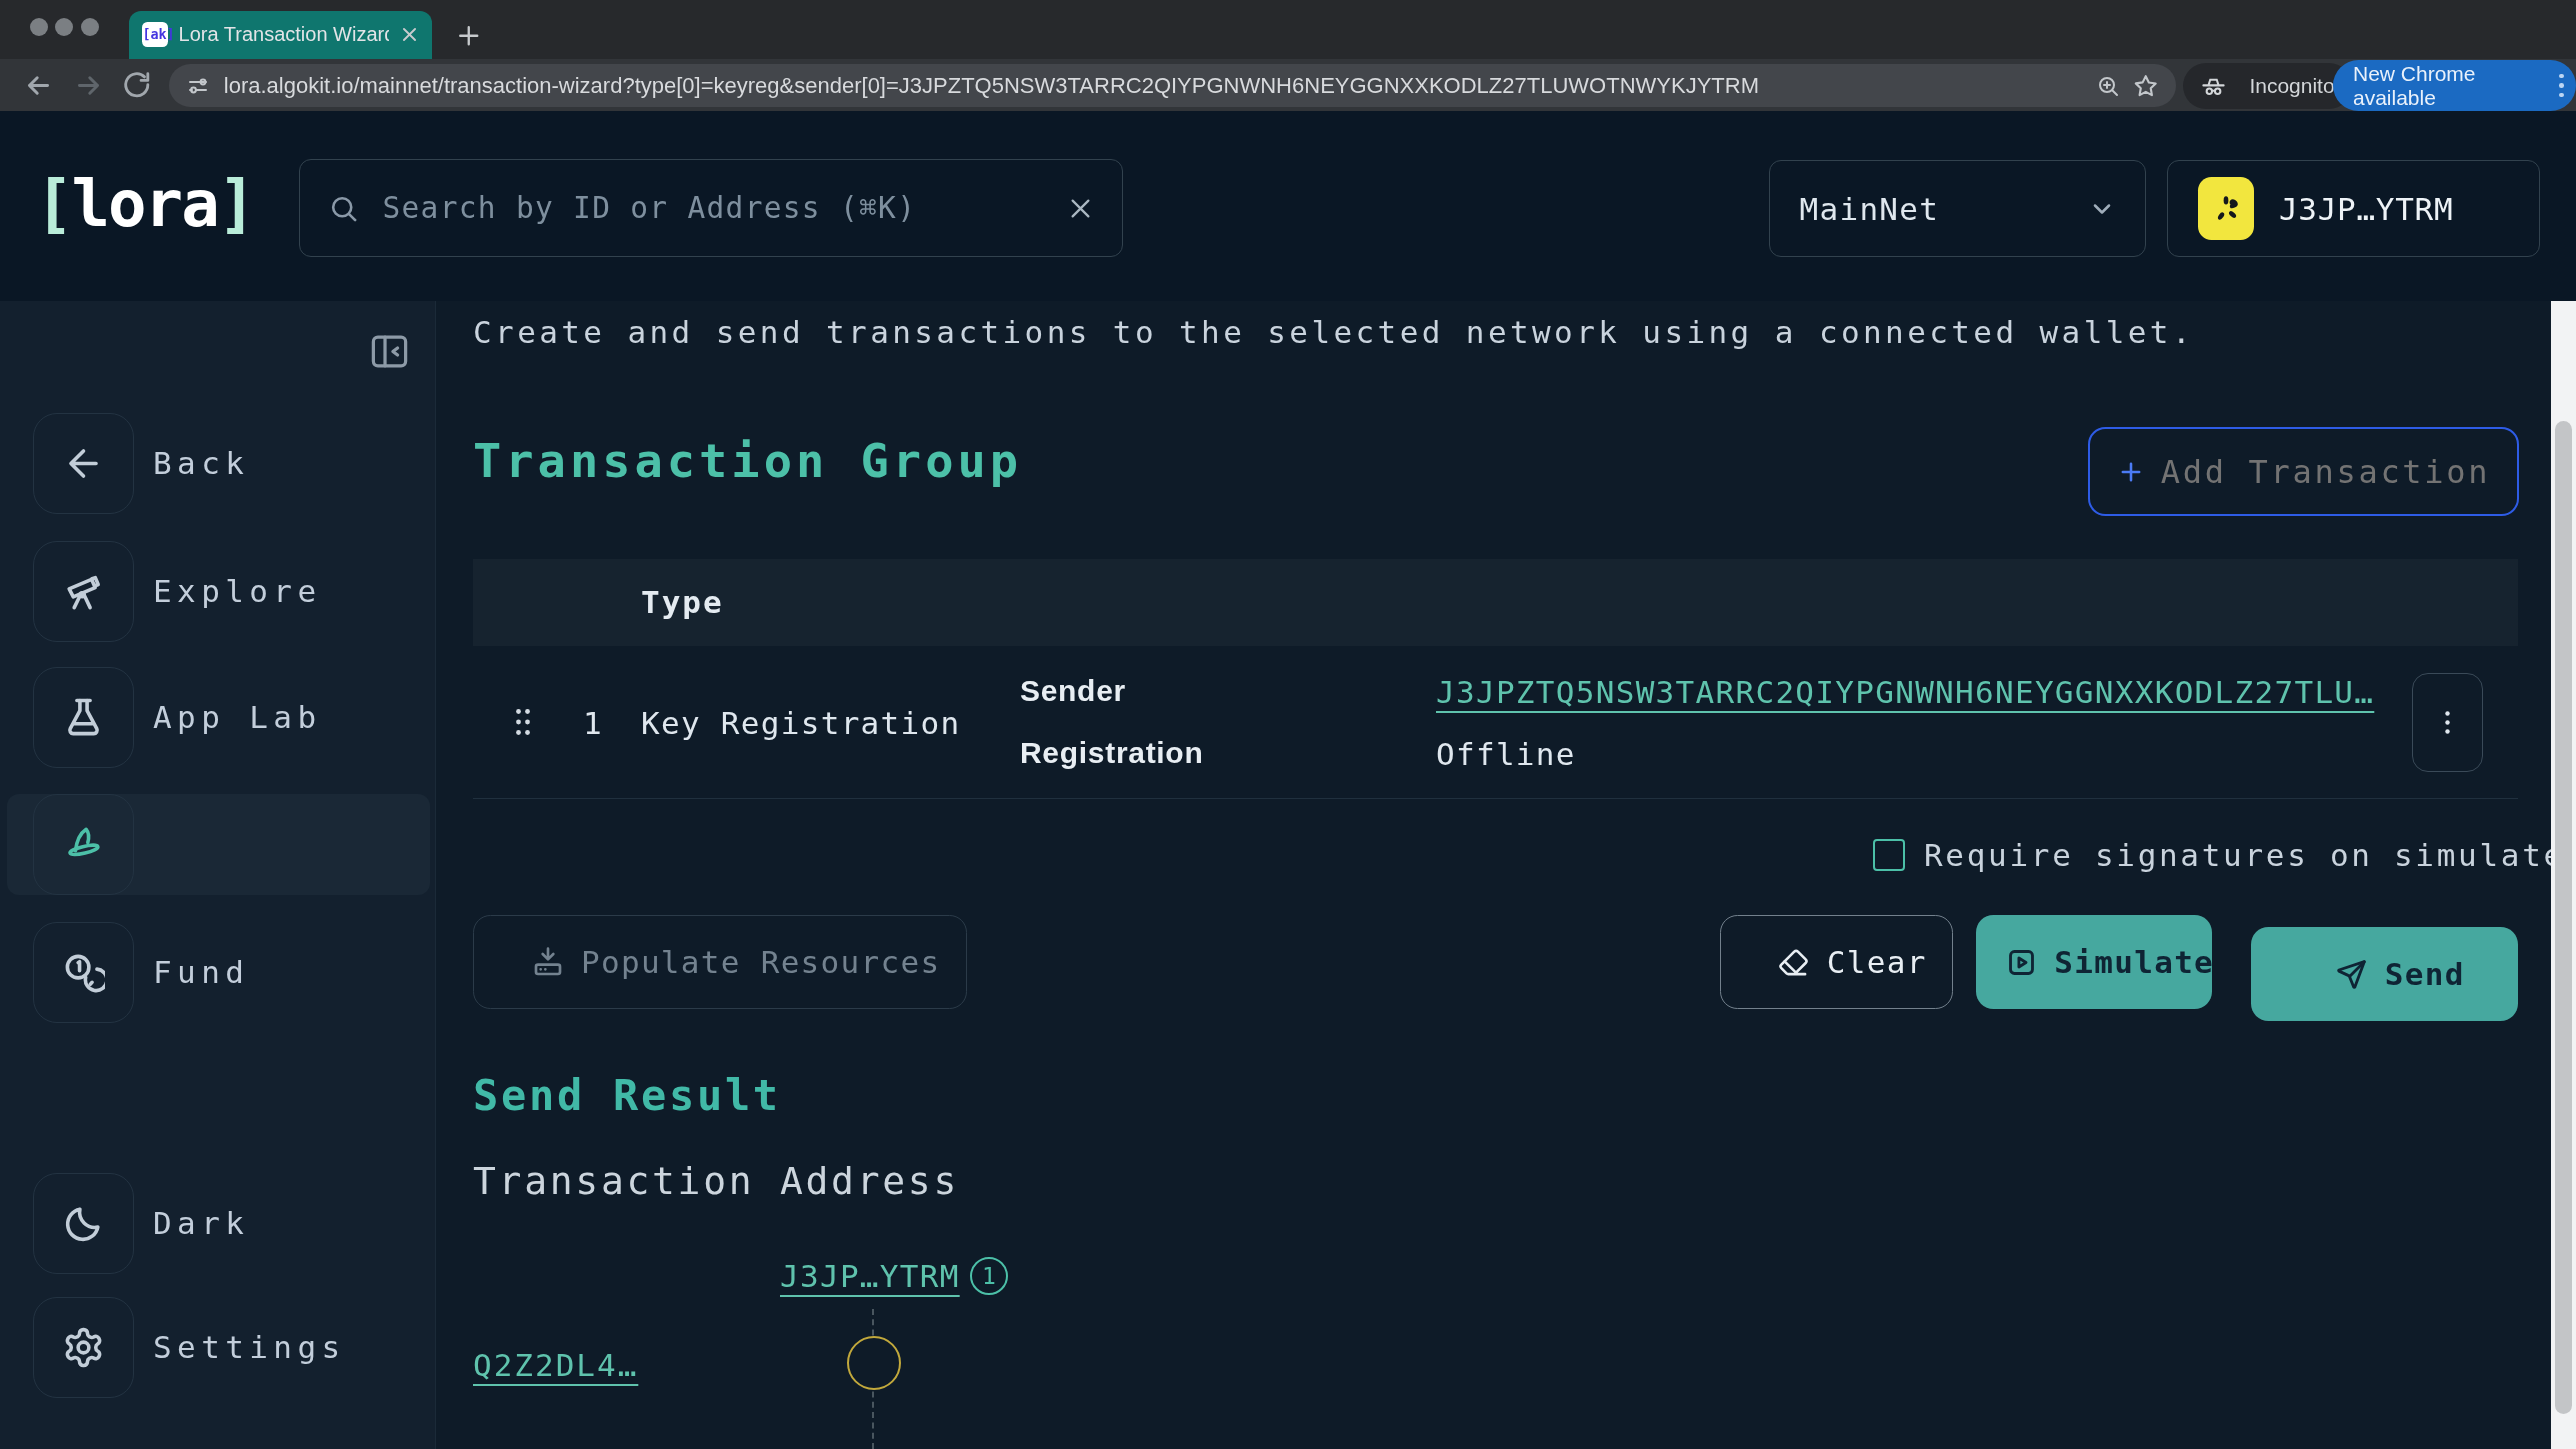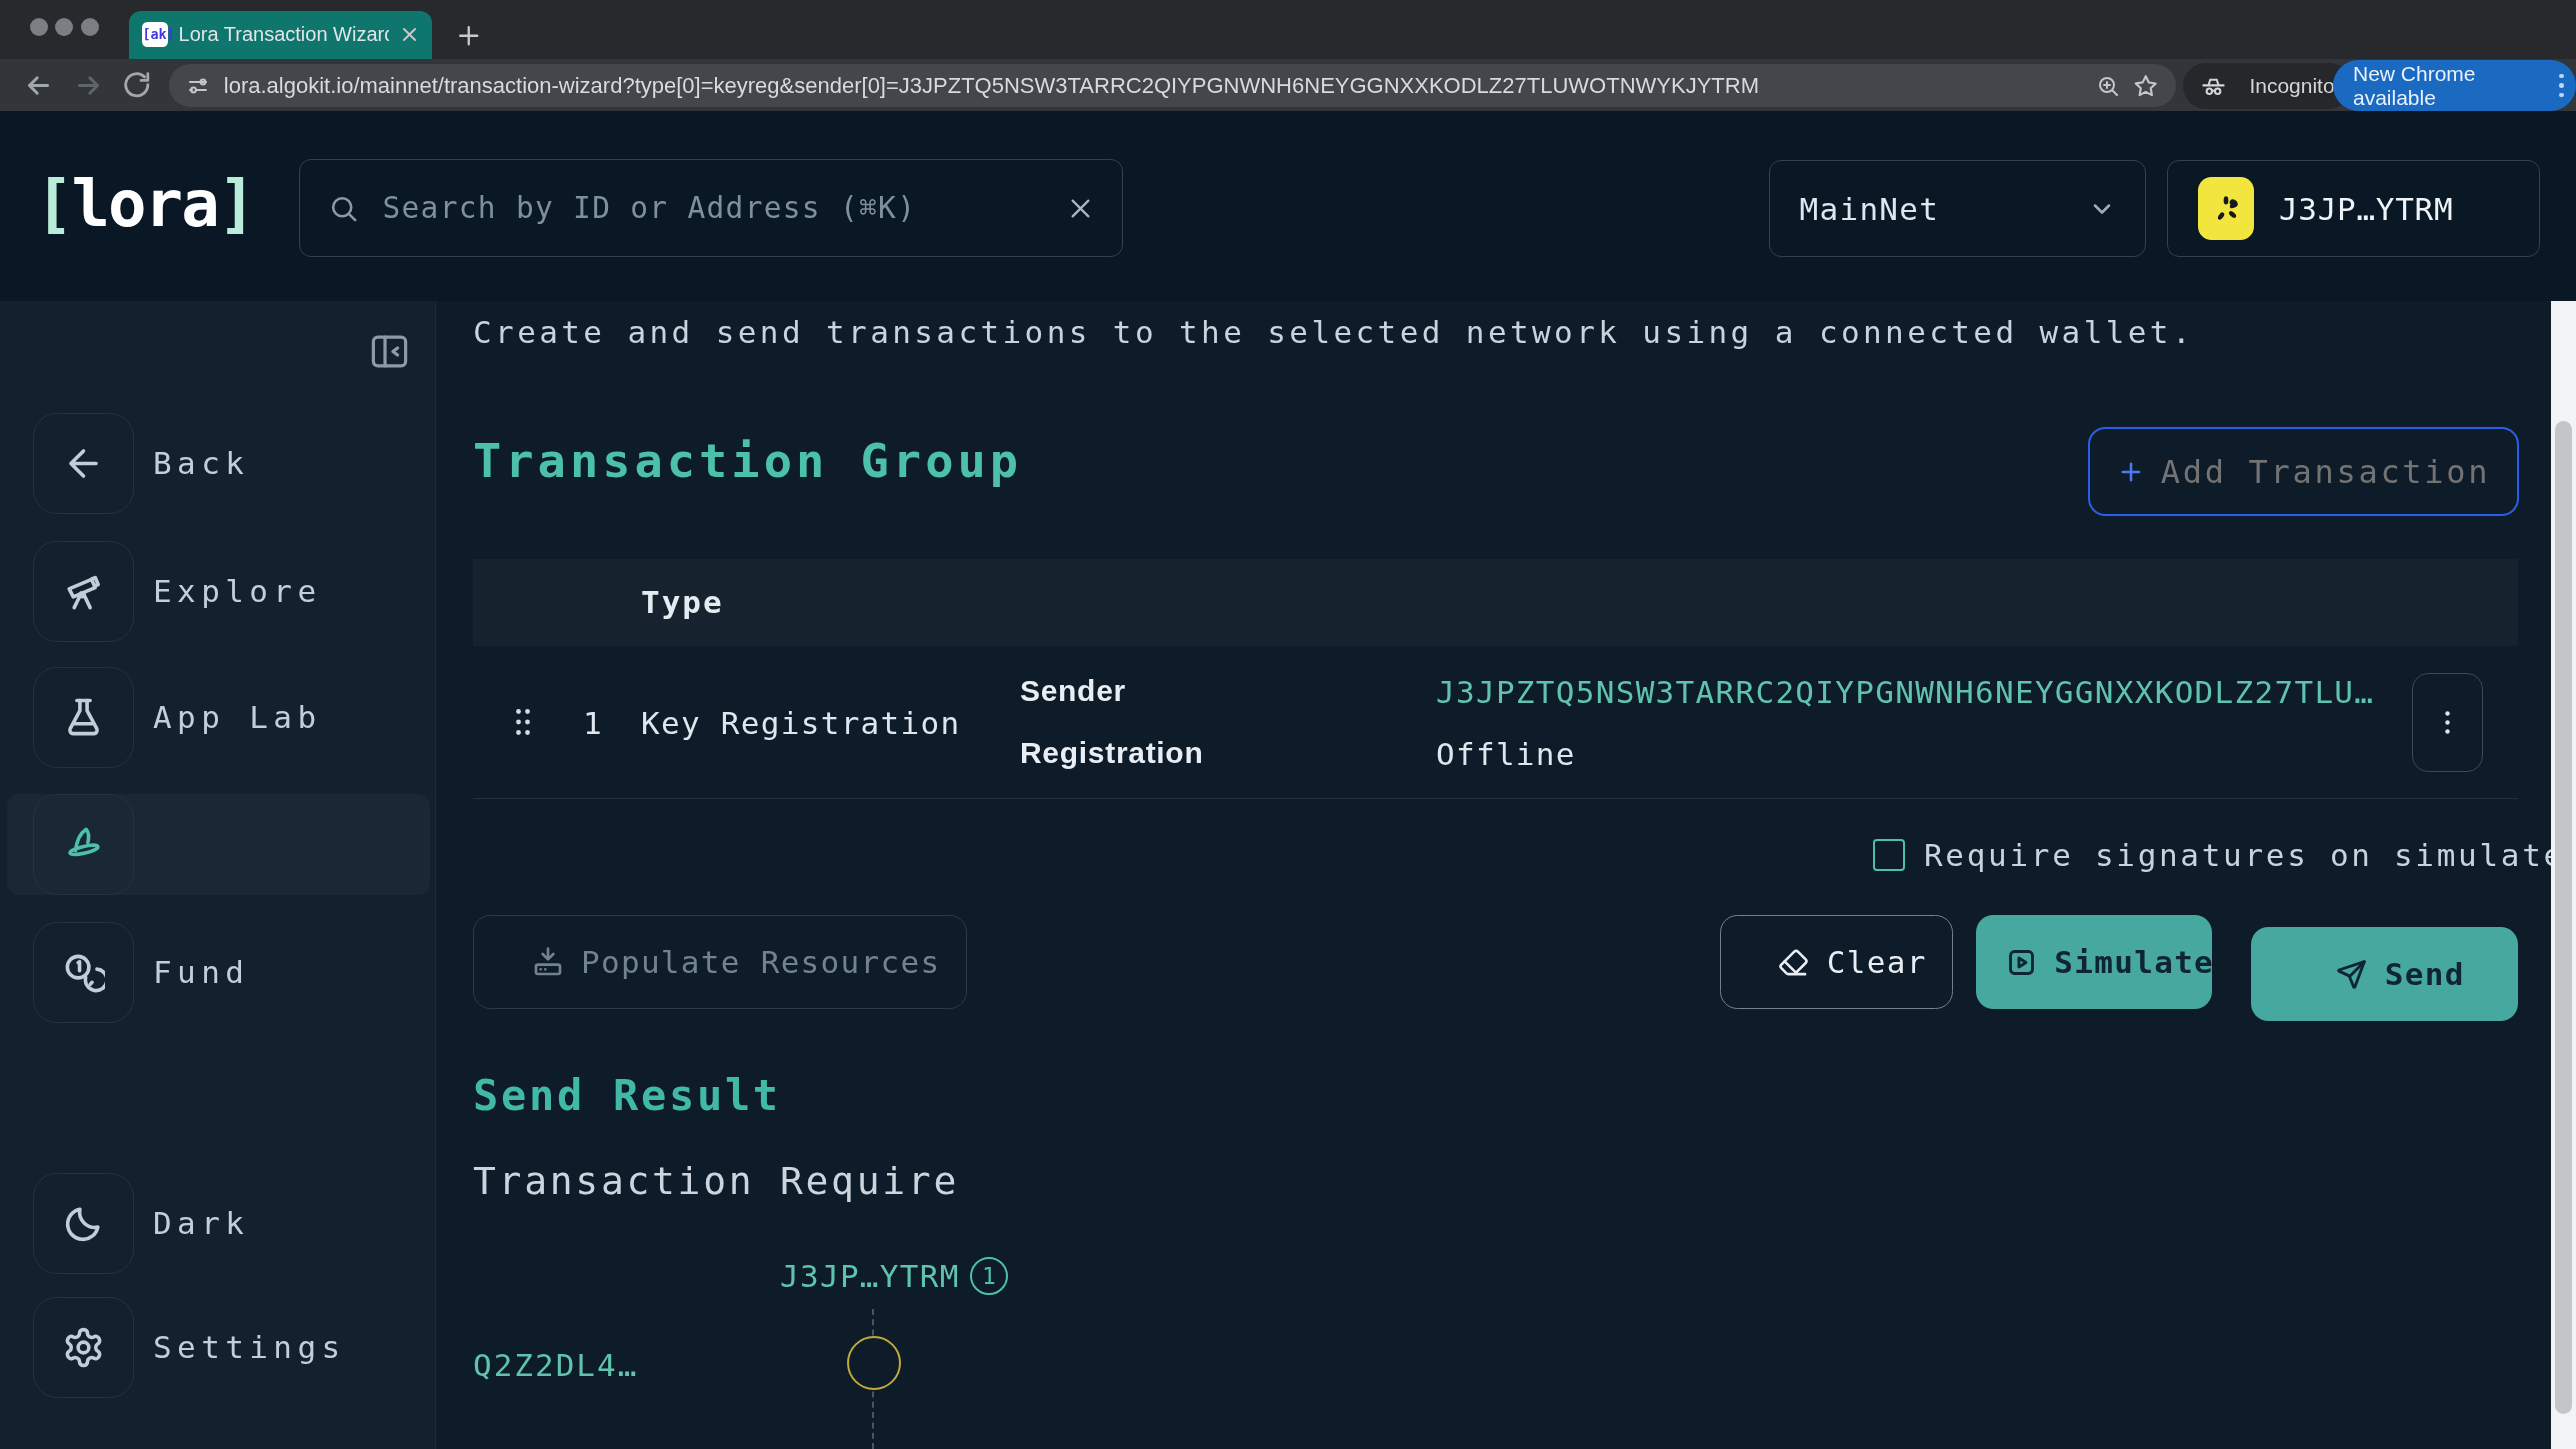--- a/index.html
+++ b/index.html
@@ -66,21 +66,21 @@
   .h-group{left:473px;top:433px;font-size:47px;font-weight:bold;letter-spacing:4px;color:#4cc0a8;}
   .add-btn{left:2088px;top:427px;width:431px;height:89px;border:2px solid #2e5ce6;border-radius:17.4px;
            display:flex;align-items:center;justify-content:center;gap:16px;color:#737373;
            font-size:32px;letter-spacing:2.7px;box-sizing:border-box;}
   .thead{left:473px;top:559px;width:2045px;height:87px;background:#16232f;}
   .th{position:absolute;top:0;line-height:87px;font-size:31px;font-weight:bold;letter-spacing:2px;color:#e4ebf1;}
   .trow{left:473px;top:646px;width:2045px;height:153px;border-bottom:1.3px solid #20303e;box-sizing:border-box;}
   .rowtxt{position:absolute;font-size:31px;letter-spacing:1.3px;color:#dfe7ee;}
   .flabel{position:absolute;font-family:"Liberation Sans",sans-serif;font-weight:bold;font-size:30px;
           letter-spacing:0.7px;color:#e8eef3;}
-  .tlink{color:#5fc3ad;text-decoration-thickness:2px;text-underline-offset:8px;}
+  .tlink{color:#5fc3ad;text-decoration:underline;text-decoration-thickness:2px;text-underline-offset:8px;}
   .kebab-btn{position:absolute;left:1939px;top:27px;width:71px;height:99px;border:1.3px solid #3a4a58;
              border-radius:16px;display:grid;place-items:center;color:#dfe7ee;box-sizing:border-box;}
   .checkbox{left:1873px;top:839px;width:32px;height:32px;border:2px solid #4cc0a8;border-radius:4px;box-sizing:border-box;}
   .chklabel{left:1924px;top:839px;line-height:32px;font-size:31px;letter-spacing:2.7px;color:#c9d3dd;}
   .btn{height:94px;border-radius:17.4px;display:flex;align-items:center;justify-content:center;gap:17.4px;
        font-size:31px;letter-spacing:1.3px;box-sizing:border-box;padding-left:32px;}
   .btn-populate{left:473px;top:915px;width:494px;border:1.3px solid #2b3b49;color:#73828f;}
   .btn-clear{left:1720px;top:915px;width:233px;border:1.3px solid #73818d;color:#e8eef3;}
   .btn-teal{background:#46a89f;color:#0f2434;font-weight:bold;}
   .btn-sim{left:1976px;top:915px;width:236px;}
@@ -383,21 +383,21 @@
     <span>
       <svg width="31" height="31" viewBox="0 0 24 24" fill="none" stroke="#0f2434" stroke-width="2.2" stroke-linecap="round" stroke-linejoin="round">
           <path d="M21.9 2.1L14.6 21.7a.5.5 0 0 1-.9 0l-3.2-7.9a2 2 0 0 0-1.1-1.1L2.3 9.4a.5.5 0 0 1 0-.9L21.9 2.1z"></path>
           <path d="M21.9 2.1L10.9 13.1"></path>
         </svg>
     </span>
     <span>Send</span>
   </div>
 
   <div class="abs h-result">Send Result</div>
-  <div class="abs h-visual">Transaction Require</div>
+  <div class="abs h-visual">Transaction Address</div>
 
   <div class="abs from-link tlink">J3JP…YTRM</div>
   <div class="abs badge">1</div>
   <div class="abs dash"></div>
   <div class="abs ycircle"></div>
   <div class="abs q-link tlink">Q2Z2DL4…</div>
 
   <div class="abs sb-track"></div>
   <div class="abs sb-thumb"></div>
 </div>

